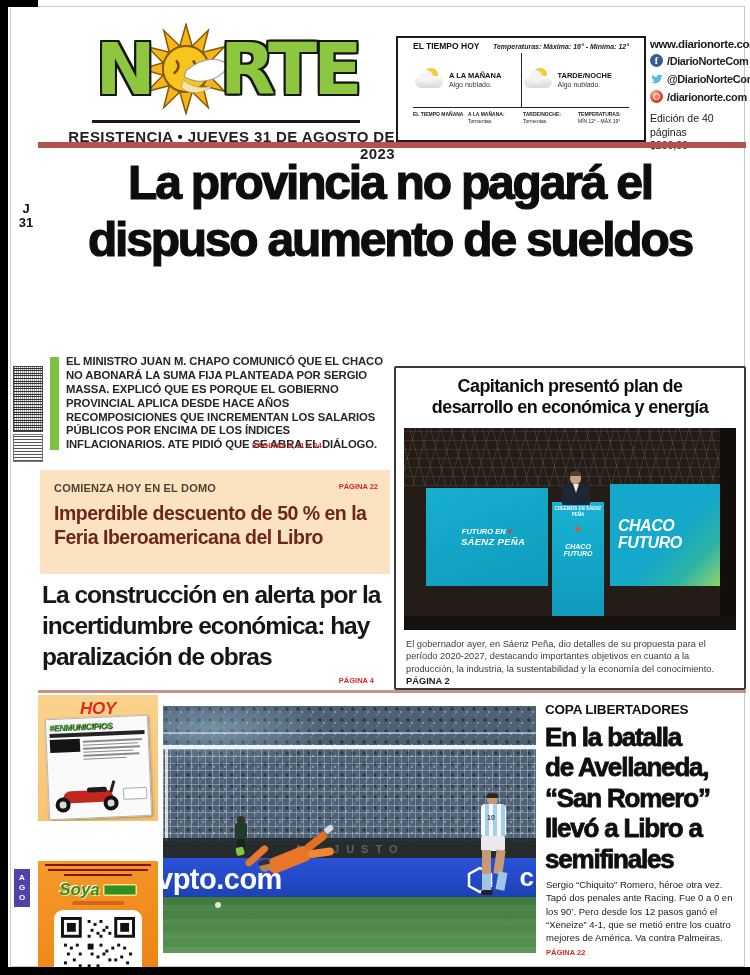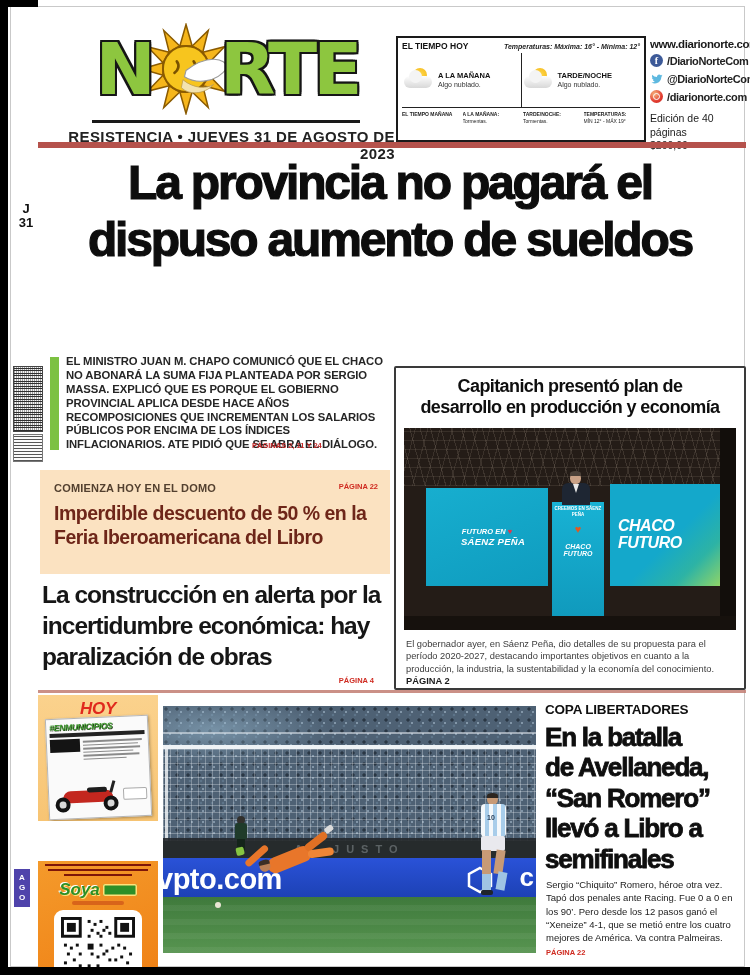--- a/index.html
+++ b/index.html
@@ -19,21 +19,21 @@
     text-shadow:-2px 0 #161616,2px 0 #161616,0 -2px #161616,0 2px #161616,
                 -2px -2px #161616,2px 2px #161616,-2px 2px #161616,2px -2px #161616;}
   .logo-sun{width:92px;height:92px;margin:0 -12px;z-index:1;}
   .logo-rule{left:92px;top:120px;width:268px;height:3px;background:#1a1a1a;}
   .masthead-date{left:55px;top:128px;width:340px;text-align:right;font-size:15px;font-weight:700;
     letter-spacing:.4px;color:#222;}
   .red-rule{left:38px;top:142px;width:708px;height:6px;background:#b5524c;}
 
   
   .weather{left:396px;top:36px;width:250px;height:106px;border:2px solid #1a1a1a;background:#fff;
-    box-sizing:border-box;padding:3px 4px;font-size:8px;}
+    box-sizing:border-box;padding:3px 15px;font-size:8px;}
   .w-head{display:flex;justify-content:space-between;align-items:baseline;}
   .w-title{font-weight:700;font-size:8.5px;}
   .w-temps{font-style:italic;font-size:7px;font-weight:700;color:#222;}
   .w-cols{display:flex;height:54px;border-bottom:1.5px solid #222;margin-top:2px;}
   .w-col{flex:1;display:flex;align-items:center;gap:4px;padding:2px;}
   .w-col + .w-col{border-left:1.5px solid #222;}
   .wicon{position:relative;width:30px;height:24px;flex:none;}
   .wicon .sun{position:absolute;left:9px;top:0;width:14px;height:14px;border-radius:50%;
     background:radial-gradient(#ffd94d,#f4b81a);} 
   .wicon .cloud{position:absolute;left:0;top:8px;width:28px;height:12px;border-radius:10px;
@@ -352,21 +352,21 @@
     <div>dispuso aumento de sueldos</div>
   </div>
 
   <div class="abs lead-bar"></div>
   <div class="abs lead-text">EL MINISTRO JUAN M. CHAPO COMUNICÓ QUE EL CHACO NO ABONARÁ LA SUMA FIJA PLANTEADA POR SERGIO MASSA. EXPLICÓ QUE ES PORQUE EL GOBIERNO PROVINCIAL APLICA DESDE HACE AÑOS RECOMPOSICIONES QUE INCREMENTAN LOS SALARIOS PÚBLICOS POR ENCIMA DE LOS ÍNDICES INFLACIONARIOS. ATE PIDIÓ QUE SE ABRA EL DIÁLOGO.</div>
   <div class="abs lead-pages">PÁGINAS 2, 11 Y 24</div>
 
   <div class="abs cap-box">
     <div class="cap-title">
       <div>Capitanich presentó plan de</div>
-      <div>desarrollo en producción y economía</div>
+      <div>desarrollo en económica y energía</div>
     </div>
     <div class="cap-photo">
       <div class="truss"></div>
       <div class="curtain"></div>
       <div class="screenL">
         <span class="scr-s1"><span>FUTURO EN</span> <span class="hrt">♥</span></span>
         <span class="scr-s2">SÁENZ PEÑA</span>
       </div>
       <div class="screenR">
         <span class="scr-big">CHACO</span>

